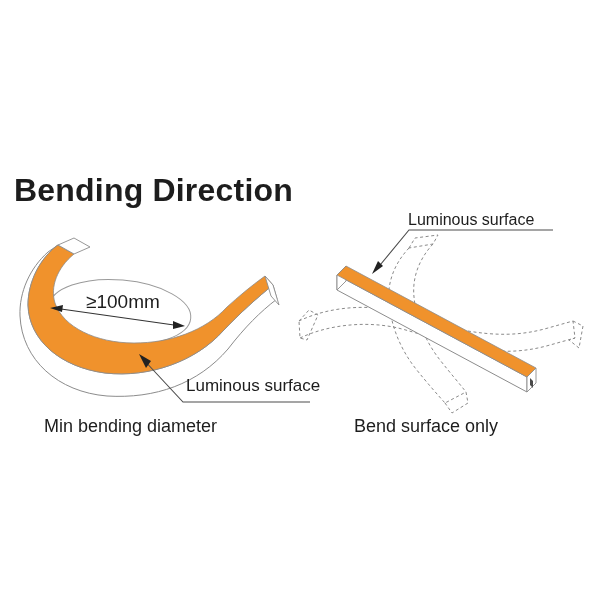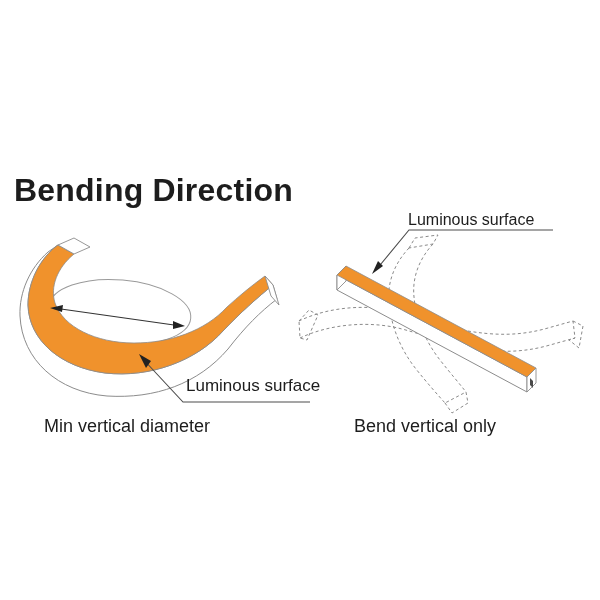--- a/index.html
+++ b/index.html
@@ -111,21 +111,22 @@
         <path class="slot" d="M 530,378 L 533,381 L 533,388 L 530,385 Z"></path>
       </g>
 
       <g>
         <path class="lead" d="M 376,270 L 409,230 L 553,230"></path>
         <polygon class="ah" points="372,274 383,266 378,261"></polygon>
       </g>
     </g>
   </svg>
 
+  <div class="lbl dim-label">≥100mm</div>
 
   <div class="lbl left-surface-label">Luminous surface</div>
 
   <div class="lbl right-surface-label">Luminous surface</div>
 
-  <div class="lbl left-caption">Min vertical diameter</div>
+  <div class="lbl left-caption">Min bending diameter</div>
 
-  <div class="lbl right-caption">Bend vertical only</div>
+  <div class="lbl right-caption">Bend surface only</div>
 </div>
 
 </body></html>

